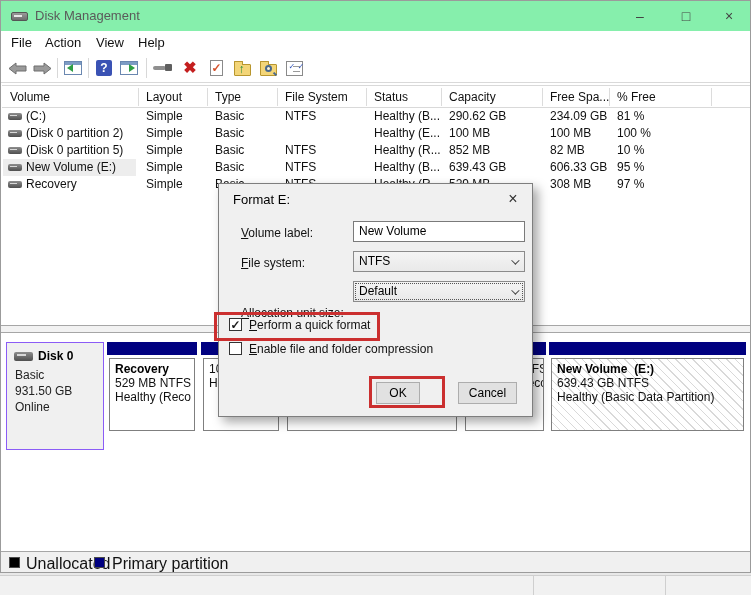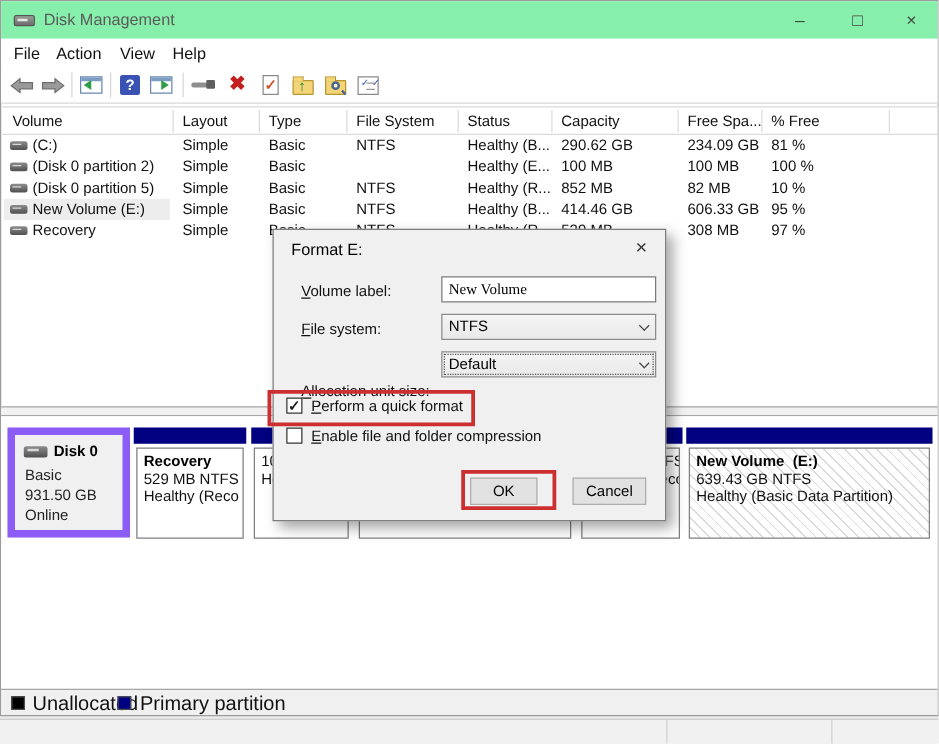--- a/index.html
+++ b/index.html
@@ -55,21 +55,21 @@
   .cell { position:absolute; top:0; height:17px; line-height:17px; font-size:12px; color:#111; white-space:pre; }
   .vol-ico { position:absolute; left:6px; top:5px; width:14px; height:7px; background:linear-gradient(#8d8d8d,#4f4f4f); border-radius:2px; }
   .vol-ico:after { content:""; position:absolute; left:2px; top:2px; width:7px; height:1px; background:#d8d8d8; }
   .sel-bg { position:absolute; left:1px; top:0; width:133px; height:17px; background:#ededed; }
 
   
   .splitter { position:absolute; left:0; top:324px; width:100%; height:8px; background:#f2f2f2; border-top:1px solid #a6a6a6; border-bottom:1px solid #a6a6a6; }
 
   
   .diskpane { position:absolute; left:0; top:332px; width:100%; height:218px; background:#fff; }
-  .diskpanel { position:absolute; left:5px; top:9px; width:98px; height:88px; background:#f0f0f0; border:6px solid #8b5cf6; }
+  .diskpanel { position:absolute; left:5px; top:9px; width:98px; height:108px; background:#f0f0f0; border:1px solid #8b5cf6; }
   .dp-ico { position:absolute; left:7px; top:9px; width:19px; height:9px; background:linear-gradient(#8d8d8d,#4f4f4f); border-radius:2px; }
   .dp-ico:after { content:""; position:absolute; left:3px; top:2px; width:9px; height:2px; background:#d8d8d8; }
   .dp-name { position:absolute; left:31px; top:6px; font-size:12px; font-weight:bold; color:#000; }
   .dp-line { position:absolute; left:8px; font-size:12px; color:#222; }
   .pcell { position:absolute; top:9px; height:92px; background:#fff; }
   .pbar { position:absolute; left:0; top:0; width:100%; height:13px; }
   .pbox { position:absolute; left:2px; right:2px; top:16px; bottom:3px; background:#fff; border:1px solid #7f7f7f; overflow:hidden; padding:3px 5px; }
   .pbox.hatch { background:repeating-linear-gradient(45deg,#ffffff 0 5px,#d9d9d9 5px 6px); }
   .pt-name { font-size:12px; font-weight:bold; color:#000; line-height:14px; white-space:pre; }
   .pt-line { font-size:12px; color:#111; line-height:14px; white-space:pre; }
@@ -245,21 +245,21 @@
       </div>
 
       <div class="lvrow" style="top:73px;">
         <div class="sel-bg"></div>
         <div class="vol-ico"></div>
         <div class="cell" style="left:24px;">New Volume (E:)</div>
         <div class="cell" style="left:144px;">Simple</div>
         <div class="cell" style="left:213px;">Basic</div>
         <div class="cell" style="left:283px;">NTFS</div>
         <div class="cell" style="left:372px;">Healthy (B...</div>
-        <div class="cell" style="left:447px;">414.46 GB</div>
+        <div class="cell" style="left:447px;">639.43 GB</div>
         <div class="cell" style="left:548px;">606.33 GB</div>
         <div class="cell" style="left:615px;">95 %</div>
       </div>
 
       <div class="lvrow" style="top:90px;">
         <div class="vol-ico"></div>
         <div class="cell" style="left:24px;">Recovery</div>
         <div class="cell" style="left:144px;">Simple</div>
         <div class="cell" style="left:213px;">Basic</div>
         <div class="cell" style="left:283px;">NTFS</div>
@@ -339,40 +339,40 @@
   <div class="outer-statusbar">
     <div class="os-sep" style="left:533px;"></div>
     <div class="os-sep" style="left:665px;"></div>
   </div>
 
   <div class="dialog">
     <div class="dlg-title">Format E:</div>
     <div class="dlg-close">×</div>
 
     <div class="dlg-label" style="top:42px;"><u>V</u>olume label:</div>
-    <div class="dlg-input" style="top:37px;font-family:Liberation Serif, serif;">New Volume</div>
+    <div class="dlg-input" style="top:37px;">New Volume</div>
 
     <div class="dlg-label" style="top:72px;"><u>F</u>ile system:</div>
     <div class="dlg-select" style="top:67px;">
       <span>NTFS</span>
       <span class="chev"></span>
     </div>
 
     <div class="dlg-label" style="top:102px;margin-top:20px;"><u>A</u>llocation unit size:</div>
     <div class="dlg-select focused" style="top:97px;">
       <span>Default</span>
       <span class="chev"></span>
     </div>
 
     <div class="cb-box" style="top:134px;">✓</div>
     <div class="cb-label" style="top:134px;"><u>P</u>erform a quick format</div>
 
     <div class="cb-box" style="top:158px;"></div>
     <div class="cb-label" style="top:158px;"><u>E</u>nable file and folder compression</div>
 
-    <div class="dlg-btn" style="left:157px; top:198px; width:54px;">OK</div>
+    <div class="dlg-btn" style="left:157px; top:198px; width:44px;">OK</div>
     <div class="dlg-btn" style="left:239px; top:198px; width:59px;">Cancel</div>
   </div>
 
   <div class="annot" style="left: 214px; top: 312px; width: 166px; height: 29px; border-color: rgb(203, 47, 47);"></div>
   <div class="annot" style="left: 369px; top: 376px; width: 76px; height: 32px; border-color: rgb(203, 47, 47);"></div>
 
 </div>
 
 </body></html>

